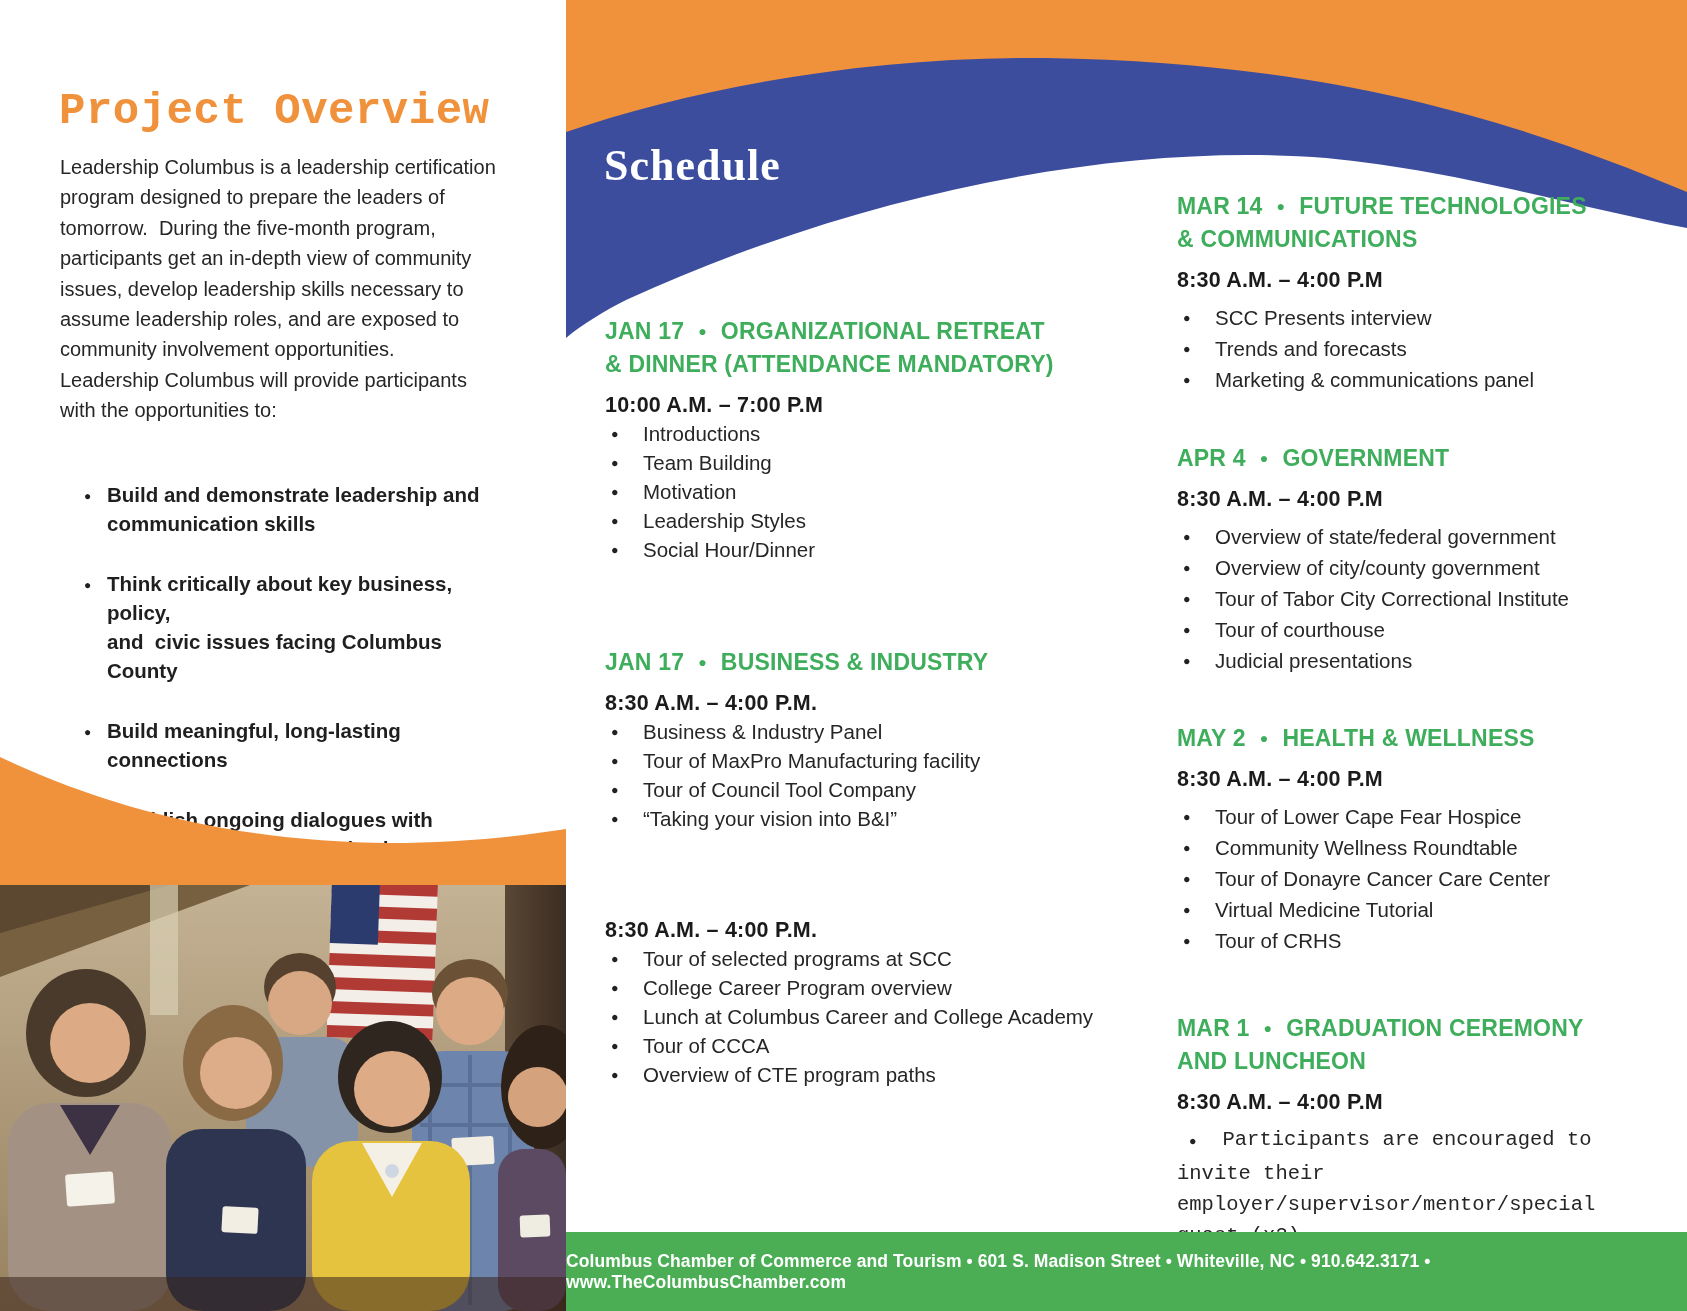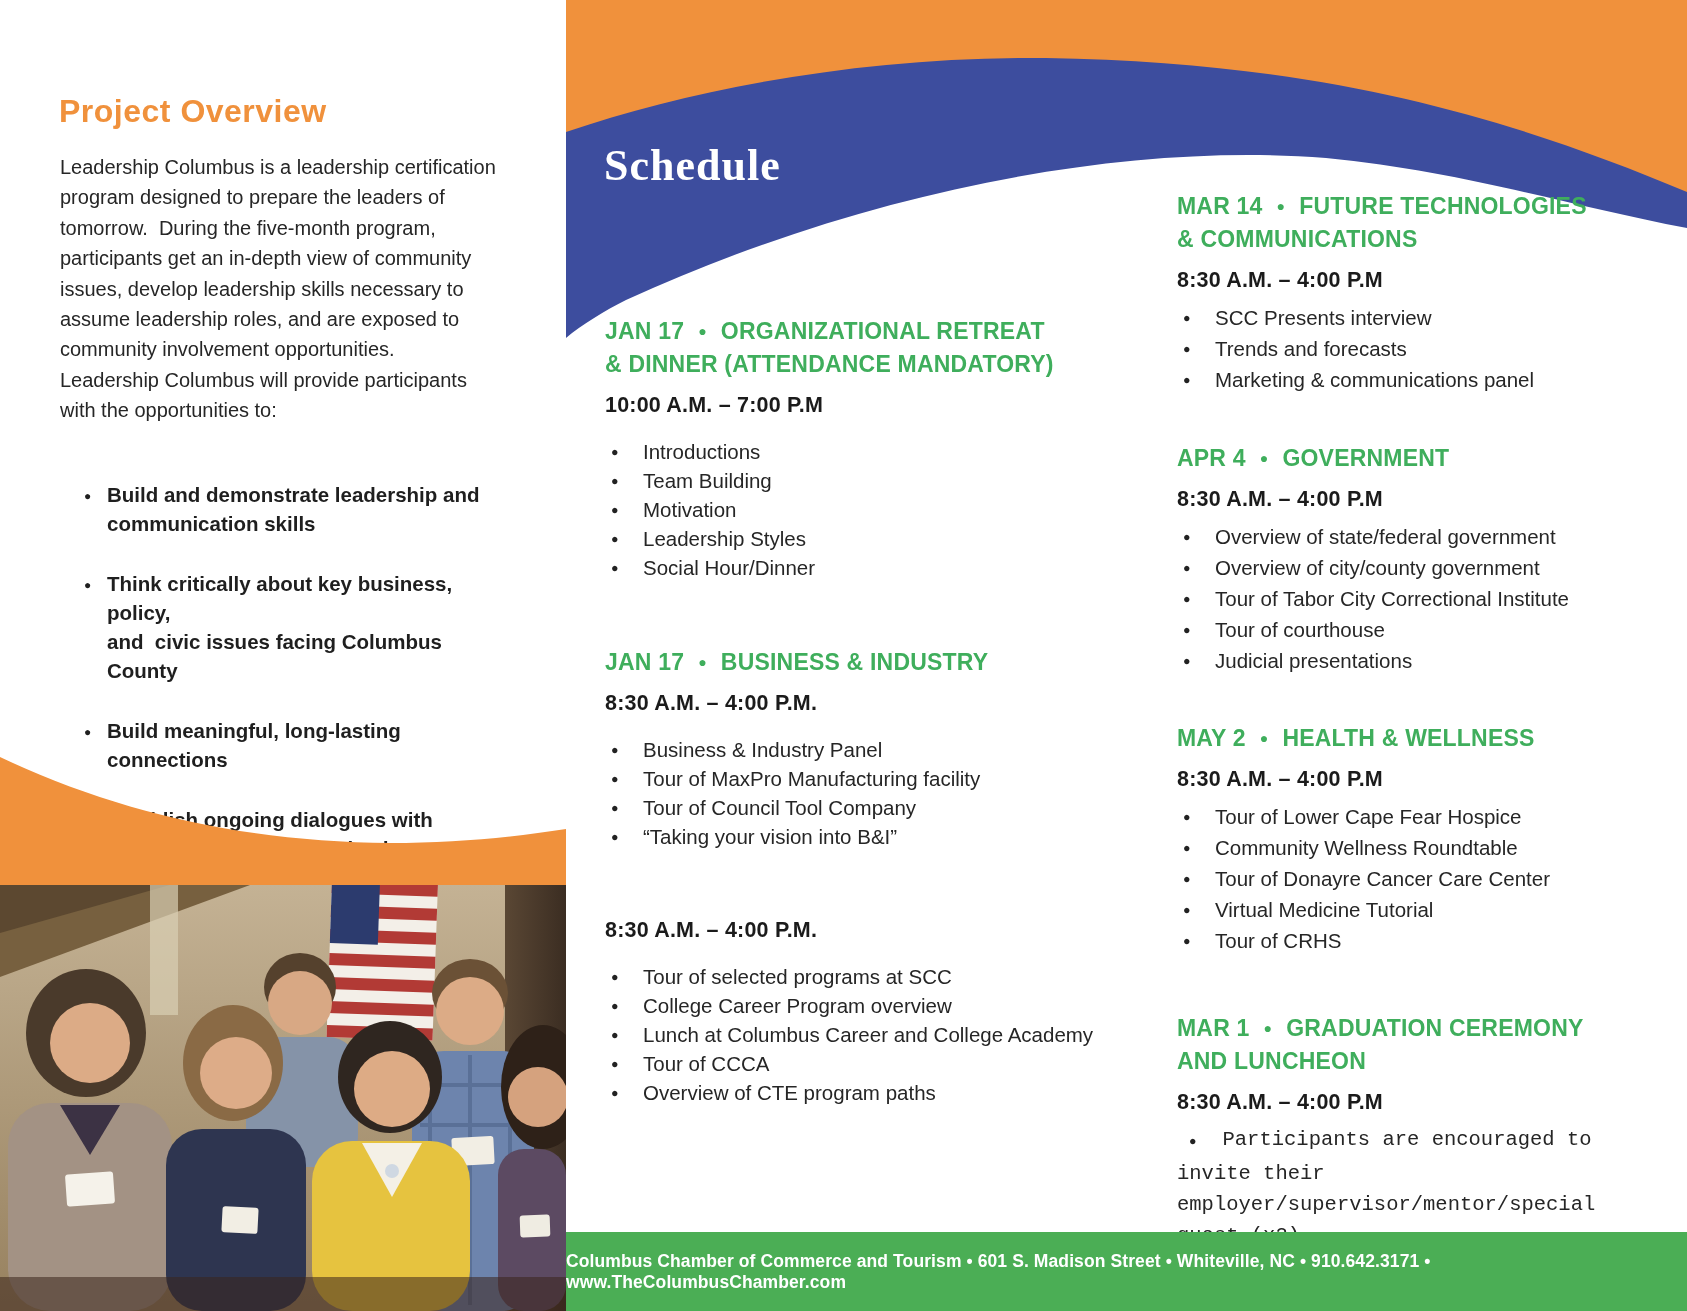--- a/index.html
+++ b/index.html
@@ -5,21 +5,21 @@
   :root{
     --orange:#F0913C; --blue:#3D4D9E; --green:#3FAE5C;
     --footer-green:#4BAE55; --ink:#262626; --heading-ink:#1B1B1B;
   }
   *{margin:0;padding:0;box-sizing:border-box;}
   body{font-family:"Liberation Sans",sans-serif;background:#fff;}
   .page{position:relative;width:1687px;height:1311px;background:#fff;overflow:hidden;}
 
   
   .lp-title{position:absolute;left:59px;top:88px;
-    font-family:Liberation Sans, sans-serif;font-weight:bold;font-size:32px;line-height:46px;
+    font-family:Liberation Mono, monospace;font-weight:bold;font-size:44px;line-height:46px;
     color:var(--orange);letter-spacing:.5px;}
   .lp-intro{position:absolute;left:60px;top:152px;width:440px;
     font-size:20px;line-height:30.4px;color:var(--ink);white-space:pre-wrap;}
   .lp-bullets{position:absolute;left:84px;top:480px;width:430px;list-style:none;}
   .lp-bullets li{position:relative;padding-left:23px;font-weight:bold;font-size:20.5px;
     line-height:29px;margin-bottom:31px;color:#1f1f1f;white-space:pre-wrap;}
   .lp-bullets li::before{content:"●";position:absolute;left:0;top:2px;font-size:12px;color:#1f1f1f;}
   .lp-swoosh{position:absolute;left:0;top:720px;width:566px;height:166px;}
   .lp-photo{position:absolute;left:0;top:885px;width:566px;height:426px;}
 
@@ -32,21 +32,21 @@
   
   .col{position:absolute;top:0;height:1311px;}
   .col-mid{left:605px;width:490px;}
   .col-right{left:1177px;width:486px;}
   .session{position:absolute;left:0;width:100%;}
   .session h3{color:var(--green);font-size:23px;line-height:33px;font-weight:bold;letter-spacing:.2px;}
   .session h3 .topic{white-space:pre-wrap;}
   .session h3 .sep{font-size:14px;vertical-align:3px;margin:0 14px;}
   .session .time{margin-top:10px;font-size:21.5px;line-height:28px;font-weight:bold;
     color:var(--heading-ink);letter-spacing:.2px;}
-  .items{list-style:none;margin-top:18px;}
+  .items{list-style:none;}
   .col-right .items{margin-top:8px;}
   .items li{position:relative;padding-left:38px;font-size:20.5px;line-height:29px;color:var(--ink);}
   .col-right .items li{line-height:31px;}
   .items li::before{content:"●";position:absolute;left:6px;top:1px;font-size:12.5px;color:#222;}
   .items li.outdent{padding-left:0;white-space:pre-wrap;font-family:Liberation Mono, monospace;}
   .items li.outdent::before{content:"●";position:static;font-size:12.5px;margin:0 26px 0 12px;}
 
   
   .footer{position:absolute;left:566px;top:1232px;width:1121px;height:79px;
     background:var(--footer-green);display:flex;align-items:center;justify-content:flex-end;}

